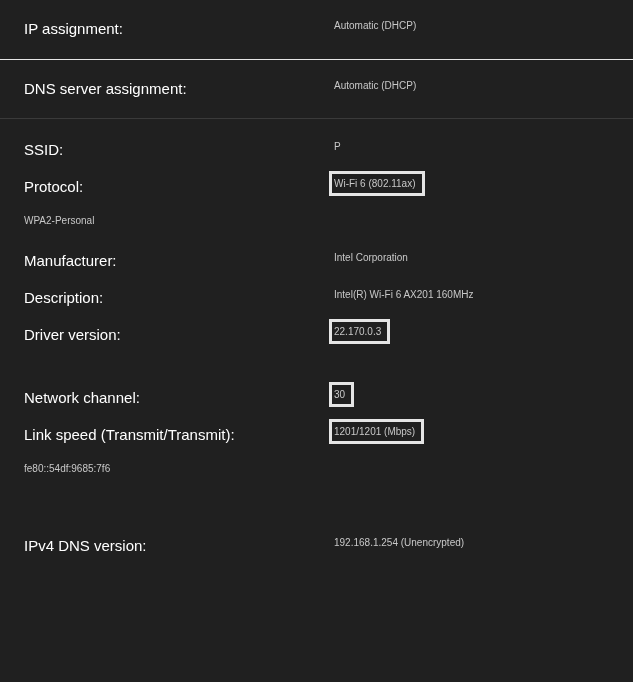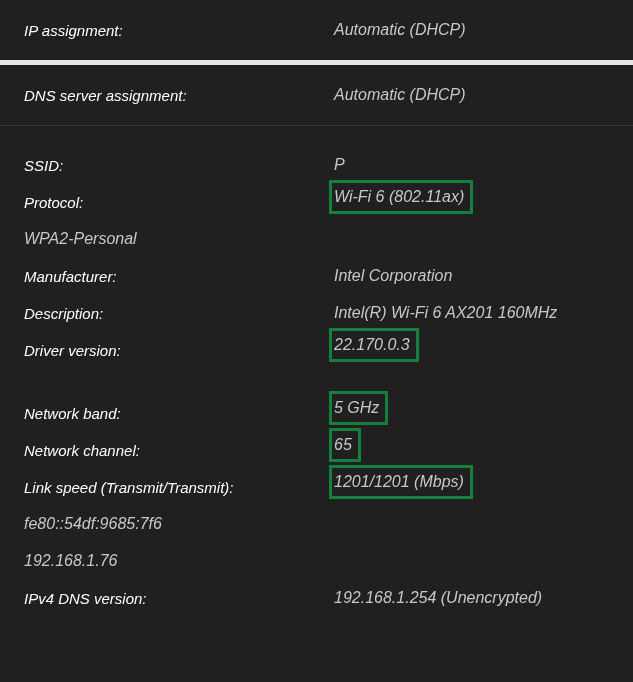--- a/index.html
+++ b/index.html
@@ -13,63 +13,62 @@
       font-family: "Segoe UI", -apple-system, sans-serif;
       font-size: 15px;
       width: 633px;
       height: 682px;
       overflow: hidden;
     }
     .container {
       padding: 0;
     }
     .section {
-      border-top: 5px solid #e5e5e5;
+      border-top: 1px solid #e5e5e5;
       padding: 18px 0 18px 24px;
     }
     .section:first-child {
       border-top: none;
     }
     .row {
       display: flex;
-      align-items: flex-end;
+      align-items: flex-start;
       min-height: 38px;
       padding-top: 6px;
-      font-style: italic;
     }
     .row.single {
       padding: 0;
       min-height: auto;
     }
     .label {
       width: 310px;
       flex-shrink: 0;
       color: #ffffff;
       font-size: 15px;
       line-height: 1.5;
     }
     .value {
       color: #c8c8c8;
-      font-size: 16px;
+      font-size: 10px;
       line-height: 1.5;
       padding-right: 20px;
     }
     .props {
       padding: 14px 16px 14px 24px;
       border-top: 1px solid #3a3a3a;
     }
     .props .row {
       min-height: 37px;
       padding-top: 6px;
     }
     .spacer {
       height: 26px;
     }
     .hl-box {
-      border: 3px solid #15803d;
+      border: 3px solid #e5e5e5;
       padding: 2px 6px 2px 2px;
       display: inline-block;
       margin-left: -5px;
       margin-top: -5px;
     }
   </style>
 </head>
 <body>
 
 <div class="container">
@@ -118,47 +117,40 @@
 
     <div class="row">
       <div class="label">Driver version:</div>
       <div class="value">
         <span class="hl-box"><span>22.170.0.3</span></span>
       </div>
     </div>
 
     <div class="spacer"></div>
 
-    <div class="row">
-      <div class="label">Network band:</div>
-      <div class="value">
-        <span class="hl-box"><span>5 GHz</span></span>
-      </div>
-    </div>
 
     <div class="row">
       <div class="label">Network channel:</div>
       <div class="value">
-        <span class="hl-box"><span>65</span></span>
+        <span class="hl-box"><span>30</span></span>
       </div>
     </div>
 
     <div class="row">
       <div class="label">Link speed (Transmit/Transmit):</div>
       <div class="value">
         <span class="hl-box"><span>1201/1201 (Mbps)</span></span>
       </div>
     </div>
 
     <div class="row">
       <div class="value">fe80::54df:9685:7f6</div>
     </div>
 
     <div class="row">
-      <div class="value">192.168.1.76</div>
     </div>
 
     <div class="row">
       <div class="label">IPv4 DNS version:</div>
       <div class="value">192.168.1.254 (Unencrypted)</div>
     </div>
 
     <div class="row">
     </div>
 

